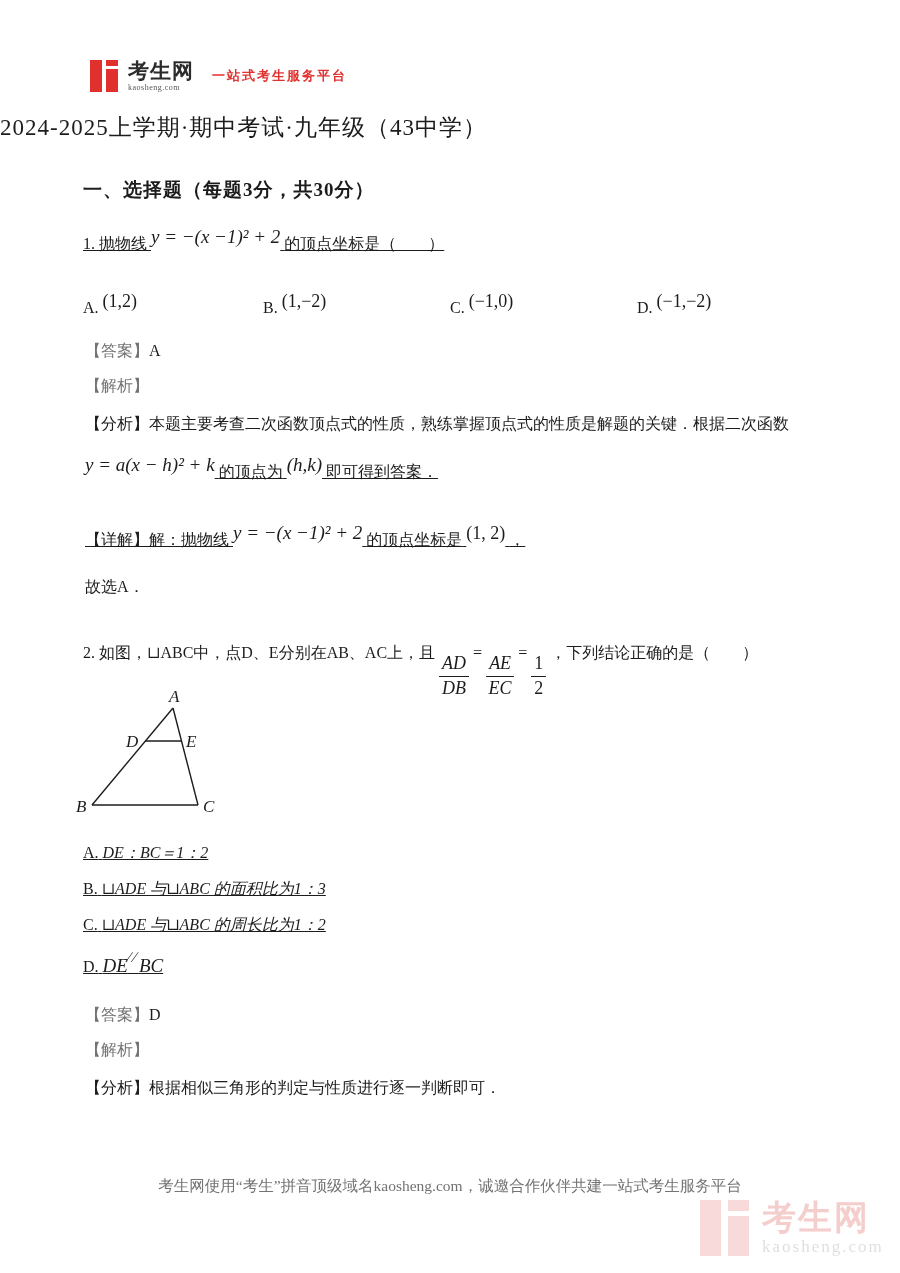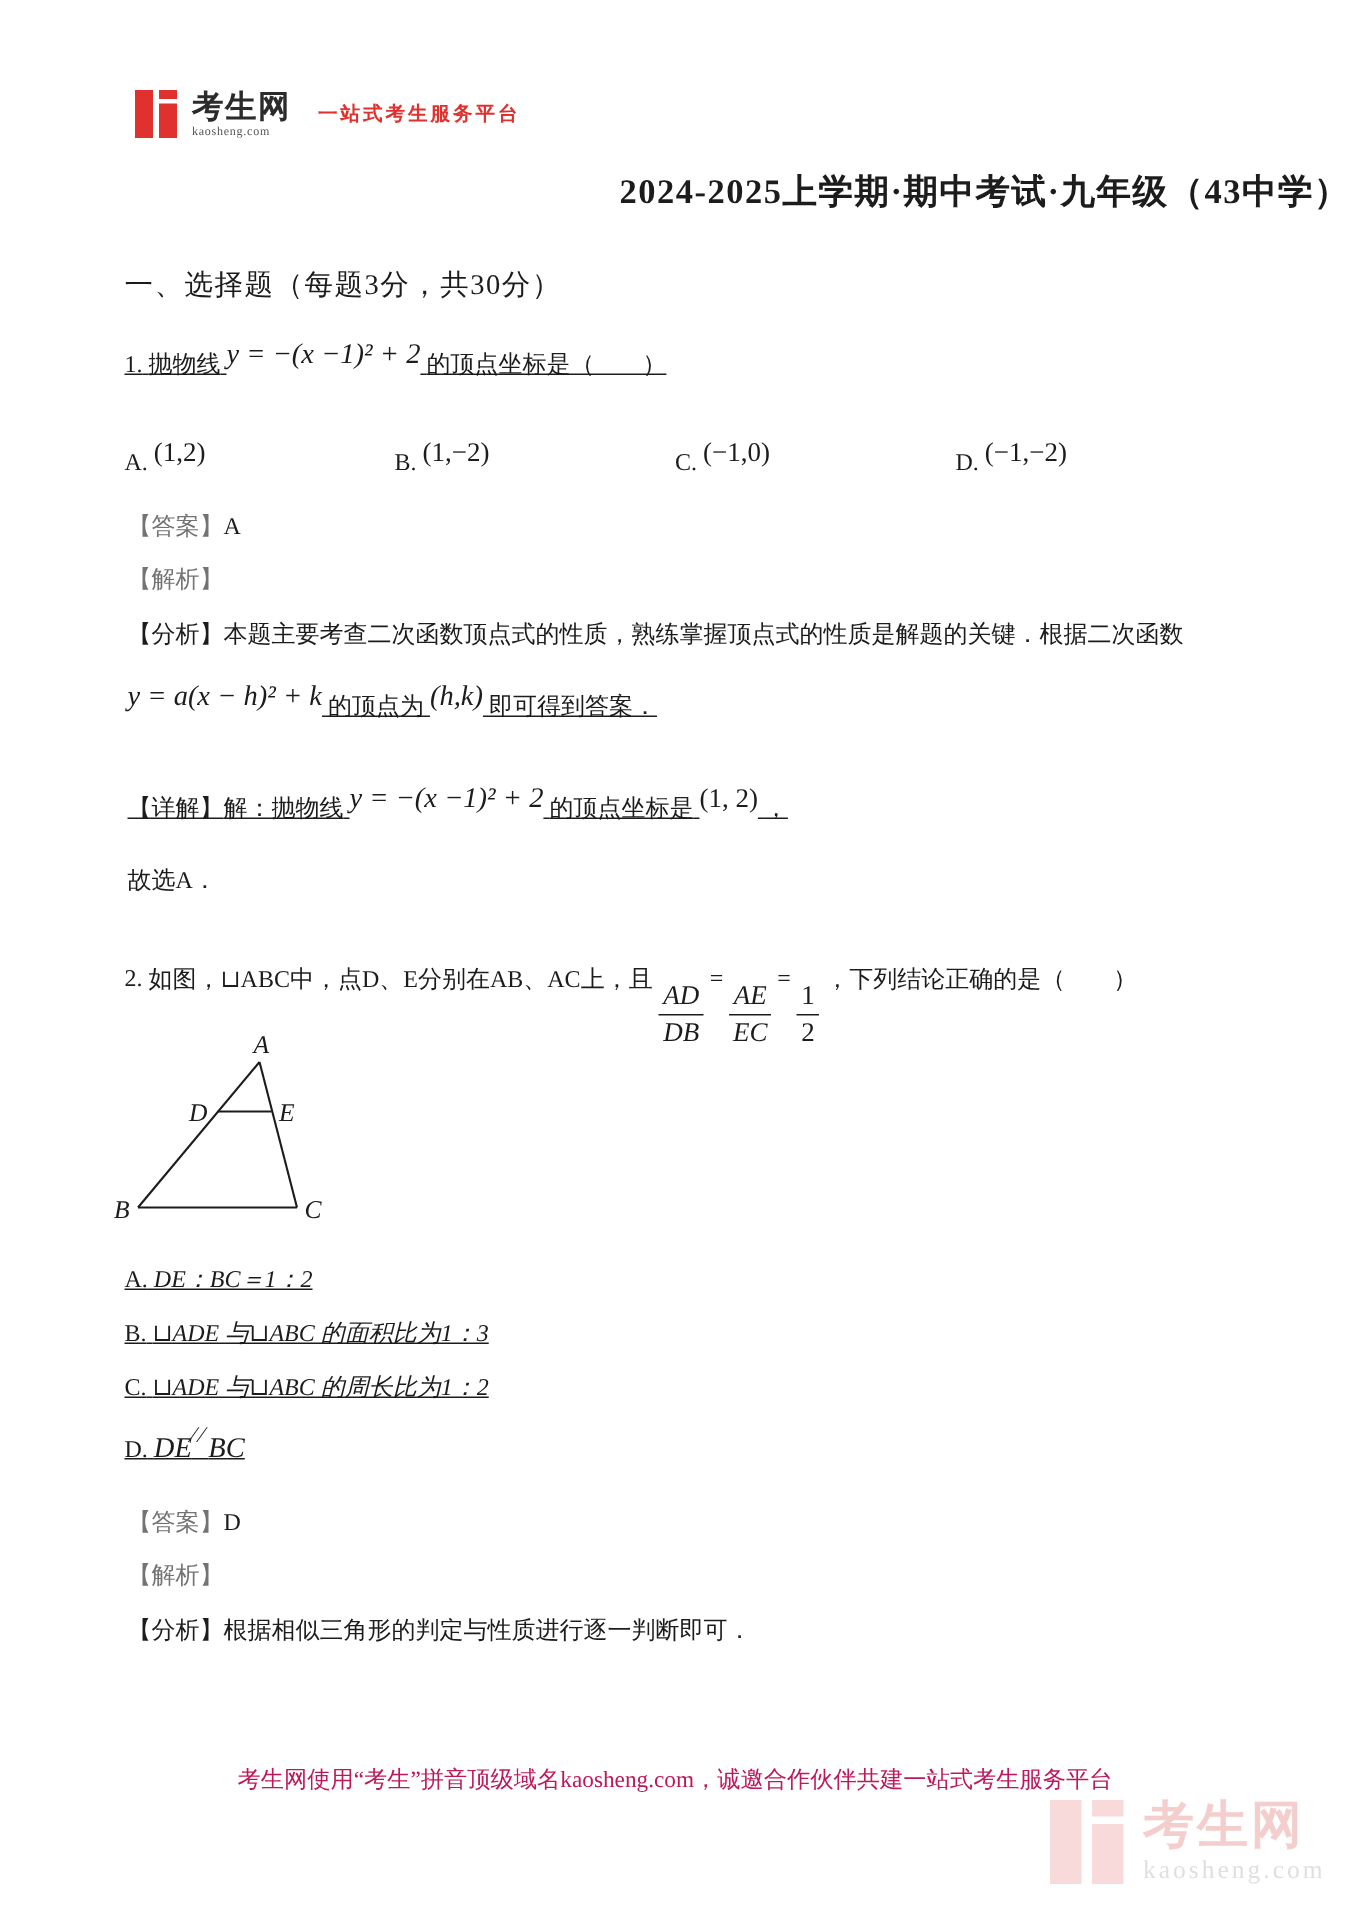--- a/index.html
+++ b/index.html
@@ -15,22 +15,22 @@
   .brand { left:90px; top:60px; display:flex; align-items:center; gap:8px; }
   .brand-icon { position:relative; width:30px; height:32px; }
   .brand-icon .bar-l { position:absolute; left:0; top:0; width:12px; height:32px; background:#e0312e; }
   .brand-icon .bar-r { position:absolute; left:16px; top:9px; width:12px; height:23px; background:#e0312e; }
   .brand-icon .sq-r  { position:absolute; left:16px; top:0;  width:12px; height:6px;  background:#e0312e; }
   .brand-text { display:flex; flex-direction:column; line-height:1; }
   .brand-name { font-size:21px; font-weight:bold; color:#2b2b2b; letter-spacing:1px; }
   .brand-domain { font-size:8px; color:#555; margin-top:2px; letter-spacing:0.5px; }
   .brand-tagline { font-size:13px; color:#e0312e; font-weight:bold; margin-left:10px; letter-spacing:2px; }
 
-  .doc-title { left:0; top:112px; width:900px; text-align:right; font-size:23px; font-weight:bold; letter-spacing:1px; }
-  .section-heading { left:83px; top:177px; font-size:19px; font-weight:normal; letter-spacing:1px; }
+  .doc-title { left:0; top:112px; width:900px; text-align:left; font-size:23px; font-weight:normal; letter-spacing:1px; }
+  .section-heading { left:83px; top:177px; font-size:19px; font-weight:bold; letter-spacing:1px; }
 
   .math { font-family:"Liberation Serif","DejaVu Serif",serif; font-style:italic; }
   .mlg { font-size:19px; }
   .raise { position:relative; top:-6px; display:inline-block; }
   .line { white-space:nowrap;text-decoration:underline; }
 
   .blue { color:#737373; }
 
   .opt-label { font-size:16px; }
   .opt-val { font-size:18px; }
@@ -44,21 +44,21 @@
   .frac .fden { padding-top:2px; }
   .stem-flex { display:flex; align-items:center; }
 
   .par-sup { position:relative; top:-10px; font-style:italic; letter-spacing:3px; font-size:15px; }
 
   
   .fig { left:70px; top:684px; }
   .fig text { font-family:"Liberation Serif","DejaVu Serif",serif; font-style:italic; font-size:17px; fill:#1c1c1c; }
   .fig line { stroke:#1c1c1c; stroke-width:1.4; }
 
-  .footer { left:0; top:1176px; width:900px; text-align:center; font-size:15.5px; color:#be185d; }
+  .footer { left:0; top:1176px; width:900px; text-align:center; font-size:15.5px; color:#737373; }
 
   
   .wm { left:700px; top:1200px; display:flex; align-items:center; gap:10px; opacity:0.9; }
   .wm-icon { position:relative; width:52px; height:56px; }
   .wm-icon .bar-l { position:absolute; left:0; top:0; width:21px; height:56px; background:#f8d7d6; }
   .wm-icon .bar-r { position:absolute; left:28px; top:16px; width:21px; height:40px; background:#f8d7d6; }
   .wm-icon .sq-r  { position:absolute; left:28px; top:0; width:21px; height:11px; background:#f8d7d6; }
   .wm-text { display:flex; flex-direction:column; line-height:1; }
   .wm-name { font-size:34px; font-weight:bold; color:#f3c9c8; letter-spacing:2px; }
   .wm-domain { font-size:17px; color:#dcdcdc; letter-spacing:2px; margin-top:3px; }

